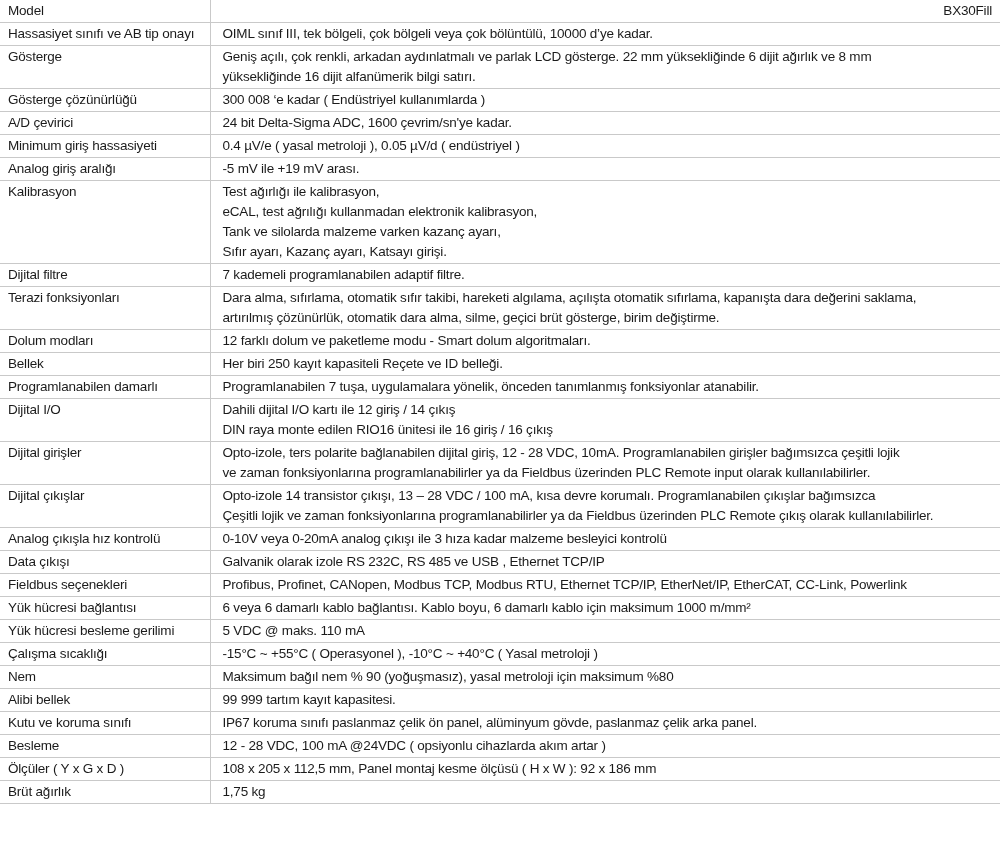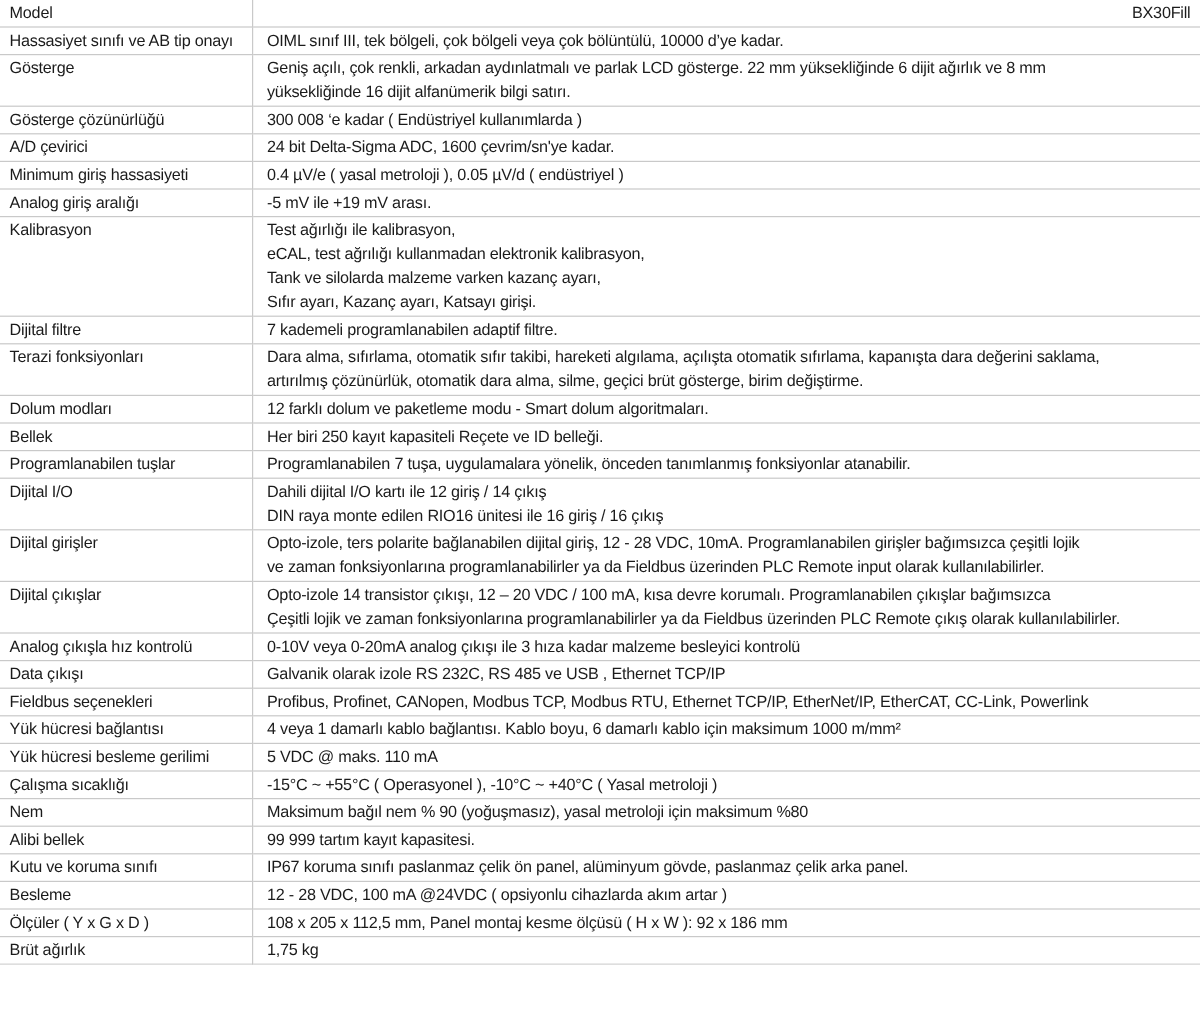--- a/index.html
+++ b/index.html
@@ -88,53 +88,53 @@
       </tr>
       <tr>
         <td class="label">Dolum modları</td>
         <td class="value">12 farklı dolum ve paketleme modu - Smart dolum algoritmaları.</td>
       </tr>
       <tr>
         <td class="label">Bellek</td>
         <td class="value">Her biri 250 kayıt kapasiteli Reçete ve ID belleği.</td>
       </tr>
       <tr>
-        <td class="label">Programlanabilen tuşlar</td>
+        <td class="label">Programlanabilen damarlı</td>
         <td class="value">Programlanabilen 7 tuşa, uygulamalara yönelik, önceden tanımlanmış fonksiyonlar atanabilir.</td>
       </tr>
       <tr>
         <td class="label">Dijital I/O</td>
         <td class="value">Dahili dijital I/O kartı ile 12 giriş / 14 çıkış
 DIN raya monte edilen RIO16 ünitesi ile 16 giriş / 16 çıkış</td>
       </tr>
       <tr>
         <td class="label">Dijital girişler</td>
         <td class="value">Opto-izole, ters polarite bağlanabilen dijital giriş, 12 - 28 VDC, 10mA. Programlanabilen girişler bağımsızca çeşitli lojik
 ve zaman fonksiyonlarına programlanabilirler ya da Fieldbus üzerinden PLC Remote input olarak kullanılabilirler.</td>
       </tr>
       <tr>
         <td class="label">Dijital çıkışlar</td>
-        <td class="value">Opto-izole 14 transistor çıkışı, 12 – 20 VDC / 100 mA, kısa devre korumalı. Programlanabilen çıkışlar bağımsızca
+        <td class="value">Opto-izole 14 transistor çıkışı, 13 – 28 VDC / 100 mA, kısa devre korumalı. Programlanabilen çıkışlar bağımsızca
 Çeşitli lojik ve zaman fonksiyonlarına programlanabilirler ya da Fieldbus üzerinden PLC Remote çıkış olarak kullanılabilirler.</td>
       </tr>
       <tr>
         <td class="label">Analog çıkışla hız kontrolü</td>
         <td class="value">0-10V veya 0-20mA analog çıkışı ile 3 hıza kadar malzeme besleyici kontrolü</td>
       </tr>
       <tr>
         <td class="label">Data çıkışı</td>
         <td class="value">Galvanik olarak izole RS 232C, RS 485 ve USB , Ethernet TCP/IP</td>
       </tr>
       <tr>
         <td class="label">Fieldbus seçenekleri</td>
         <td class="value">Profibus, Profinet, CANopen, Modbus TCP, Modbus RTU, Ethernet TCP/IP, EtherNet/IP, EtherCAT, CC-Link, Powerlink</td>
       </tr>
       <tr>
         <td class="label">Yük hücresi bağlantısı</td>
-        <td class="value">4 veya 1 damarlı kablo bağlantısı. Kablo boyu, 6 damarlı kablo için maksimum 1000 m/mm²</td>
+        <td class="value">6 veya 6 damarlı kablo bağlantısı. Kablo boyu, 6 damarlı kablo için maksimum 1000 m/mm²</td>
       </tr>
       <tr>
         <td class="label">Yük hücresi besleme gerilimi</td>
         <td class="value">5 VDC @ maks. 110 mA</td>
       </tr>
       <tr>
         <td class="label">Çalışma sıcaklığı</td>
         <td class="value">-15°C ~ +55°C ( Operasyonel ), -10°C ~ +40°C ( Yasal metroloji )</td>
       </tr>
       <tr>

